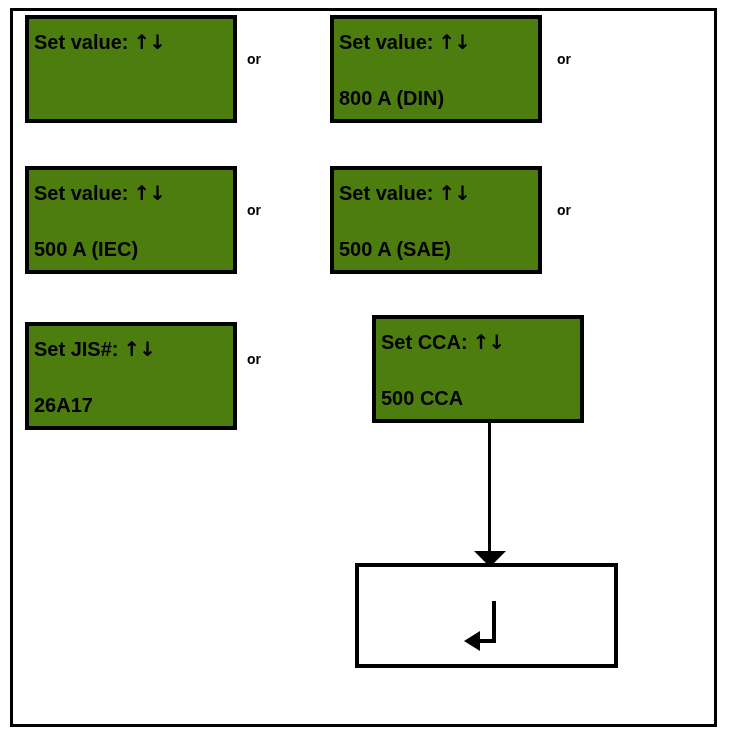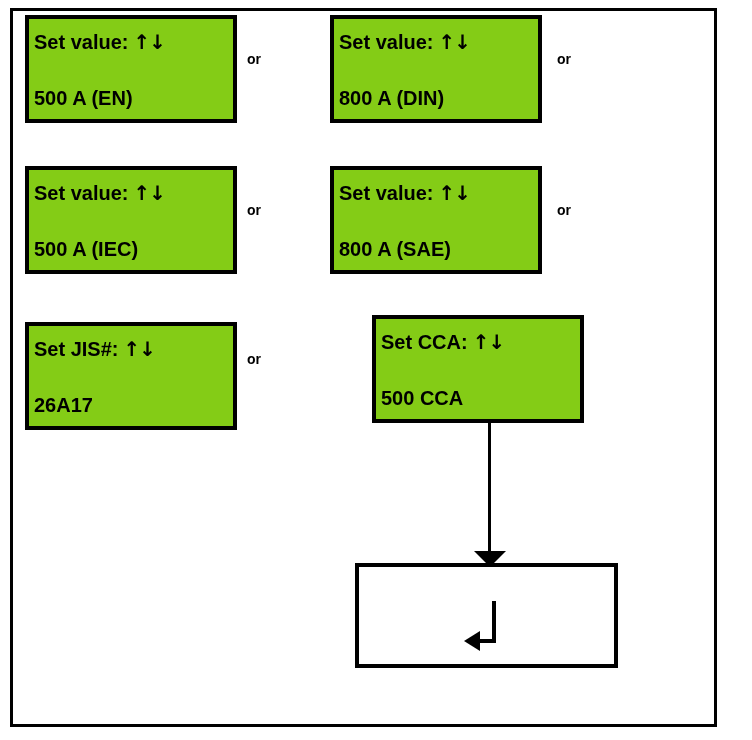--- a/index.html
+++ b/index.html
@@ -23,21 +23,21 @@
     width: 701px;
     height: 713px;
     border: 3px solid #000000;
   }
   .screen {
     position: absolute;
     width: 212px;
     height: 108px;
     border: 4px solid #000000;
     box-sizing: border-box;
-    background: #84cc16;
+    background: #4d7c0f;
     display: flex;
     flex-direction: column;
     justify-content: space-between;
     padding: 13px 2px 11px 5px;
     font-size: 20px;
     font-weight: bold;
     line-height: 1;
     white-space: nowrap;
   }
   .screen .arrows {
@@ -100,39 +100,38 @@
 </style>
 </head>
 <body>
 
 <div class="canvas">
 
   <div class="outer-border"></div>
 
   <div class="screen s-en">
     <div><span>Set value:</span><span class="arrows">↑↓</span></div>
-    <div>500 A (EN)</div>
   </div>
   <div class="or-label or-1">or</div>
 
   <div class="screen s-din">
     <div><span>Set value:</span><span class="arrows">↑↓</span></div>
     <div>800 A (DIN)</div>
   </div>
   <div class="or-label or-2">or</div>
 
   <div class="screen s-iec">
     <div><span>Set value:</span><span class="arrows">↑↓</span></div>
     <div>500 A (IEC)</div>
   </div>
   <div class="or-label or-3">or</div>
 
   <div class="screen s-sae">
     <div><span>Set value:</span><span class="arrows">↑↓</span></div>
-    <div>800 A (SAE)</div>
+    <div>500 A (SAE)</div>
   </div>
   <div class="or-label or-4">or</div>
 
   <div class="screen s-jis">
     <div><span>Set JIS#:</span><span class="arrows">↑↓</span></div>
     <div>26A17</div>
   </div>
   <div class="or-label or-5">or</div>
 
   <div class="screen s-cca">

